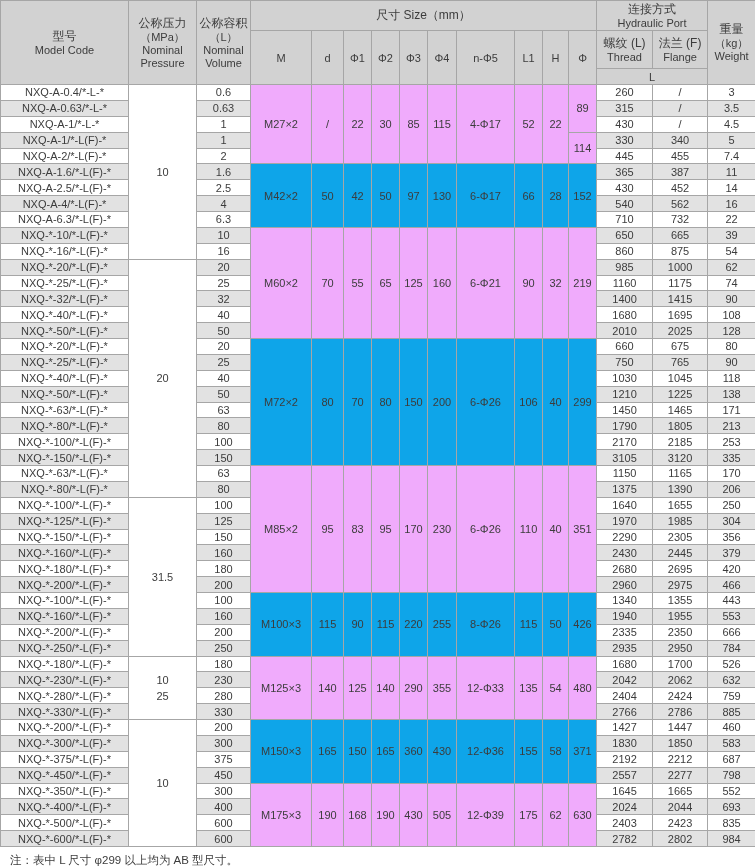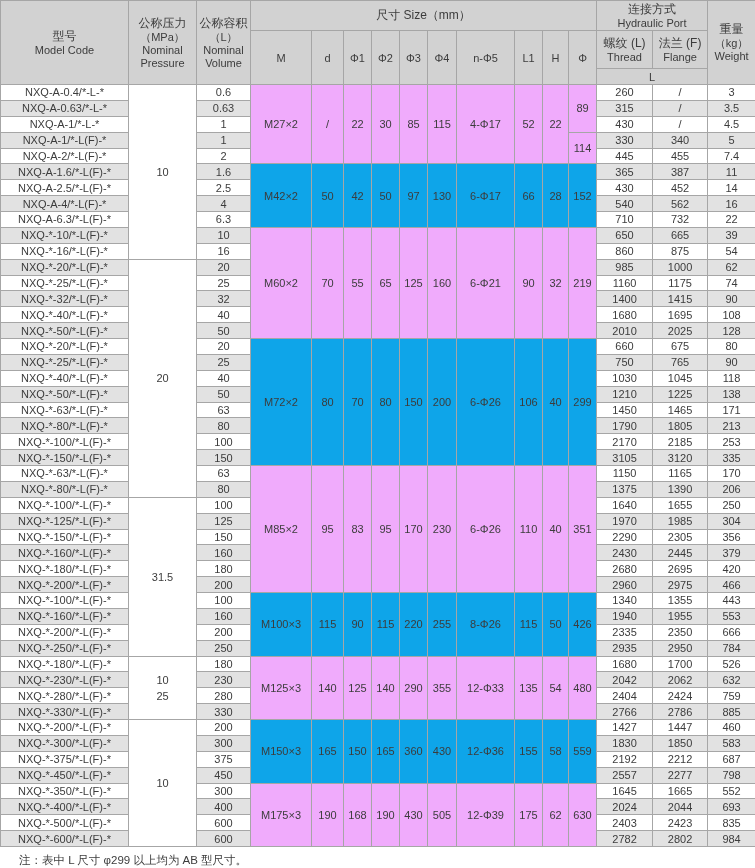--- a/index.html
+++ b/index.html
@@ -57,21 +57,21 @@
   td.stripe{background:#e2e2e2;}
   td.plain{background:#ffffff;}
   td.gshade{background:#0ea5e9;}
   td.gplain{background:#f0abfc;}
   td.pressure{background:#ffffff;}
   td.pressure div{line-height:16px;}
 
   .note{
     font-size:11.5px;
     line-height:14px;
-    padding:6px 0 2px 19px;
+    padding:6px 0 2px 10px;
     color:#3c3c3c;
   }
 </style>
 </head>
 <body>
 
 <table class="spec">
   <colgroup>
     <col class="c-model">
       <col class="c-press">
@@ -518,21 +518,21 @@
         <td class="plain">200</td>
         <td class="gshade" rowspan="4">M150×3</td>
         <td class="gshade" rowspan="4">165</td>
         <td class="gshade" rowspan="4">150</td>
         <td class="gshade" rowspan="4">165</td>
         <td class="gshade" rowspan="4">360</td>
         <td class="gshade" rowspan="4">430</td>
         <td class="gshade" rowspan="4">12-Φ36</td>
         <td class="gshade" rowspan="4">155</td>
         <td class="gshade" rowspan="4">58</td>
-        <td class="gshade" rowspan="4">559</td>
+        <td class="gshade" rowspan="4">371</td>
         <td class="plain">1427</td>
         <td class="plain">1447</td>
         <td class="plain">460</td>
       </tr>
       <tr>
         <td class="model stripe">NXQ-*-300/*-L(F)-*</td>
         <td class="stripe">300</td>
         <td class="stripe">1830</td>
         <td class="stripe">1850</td>
         <td class="stripe">583</td>

